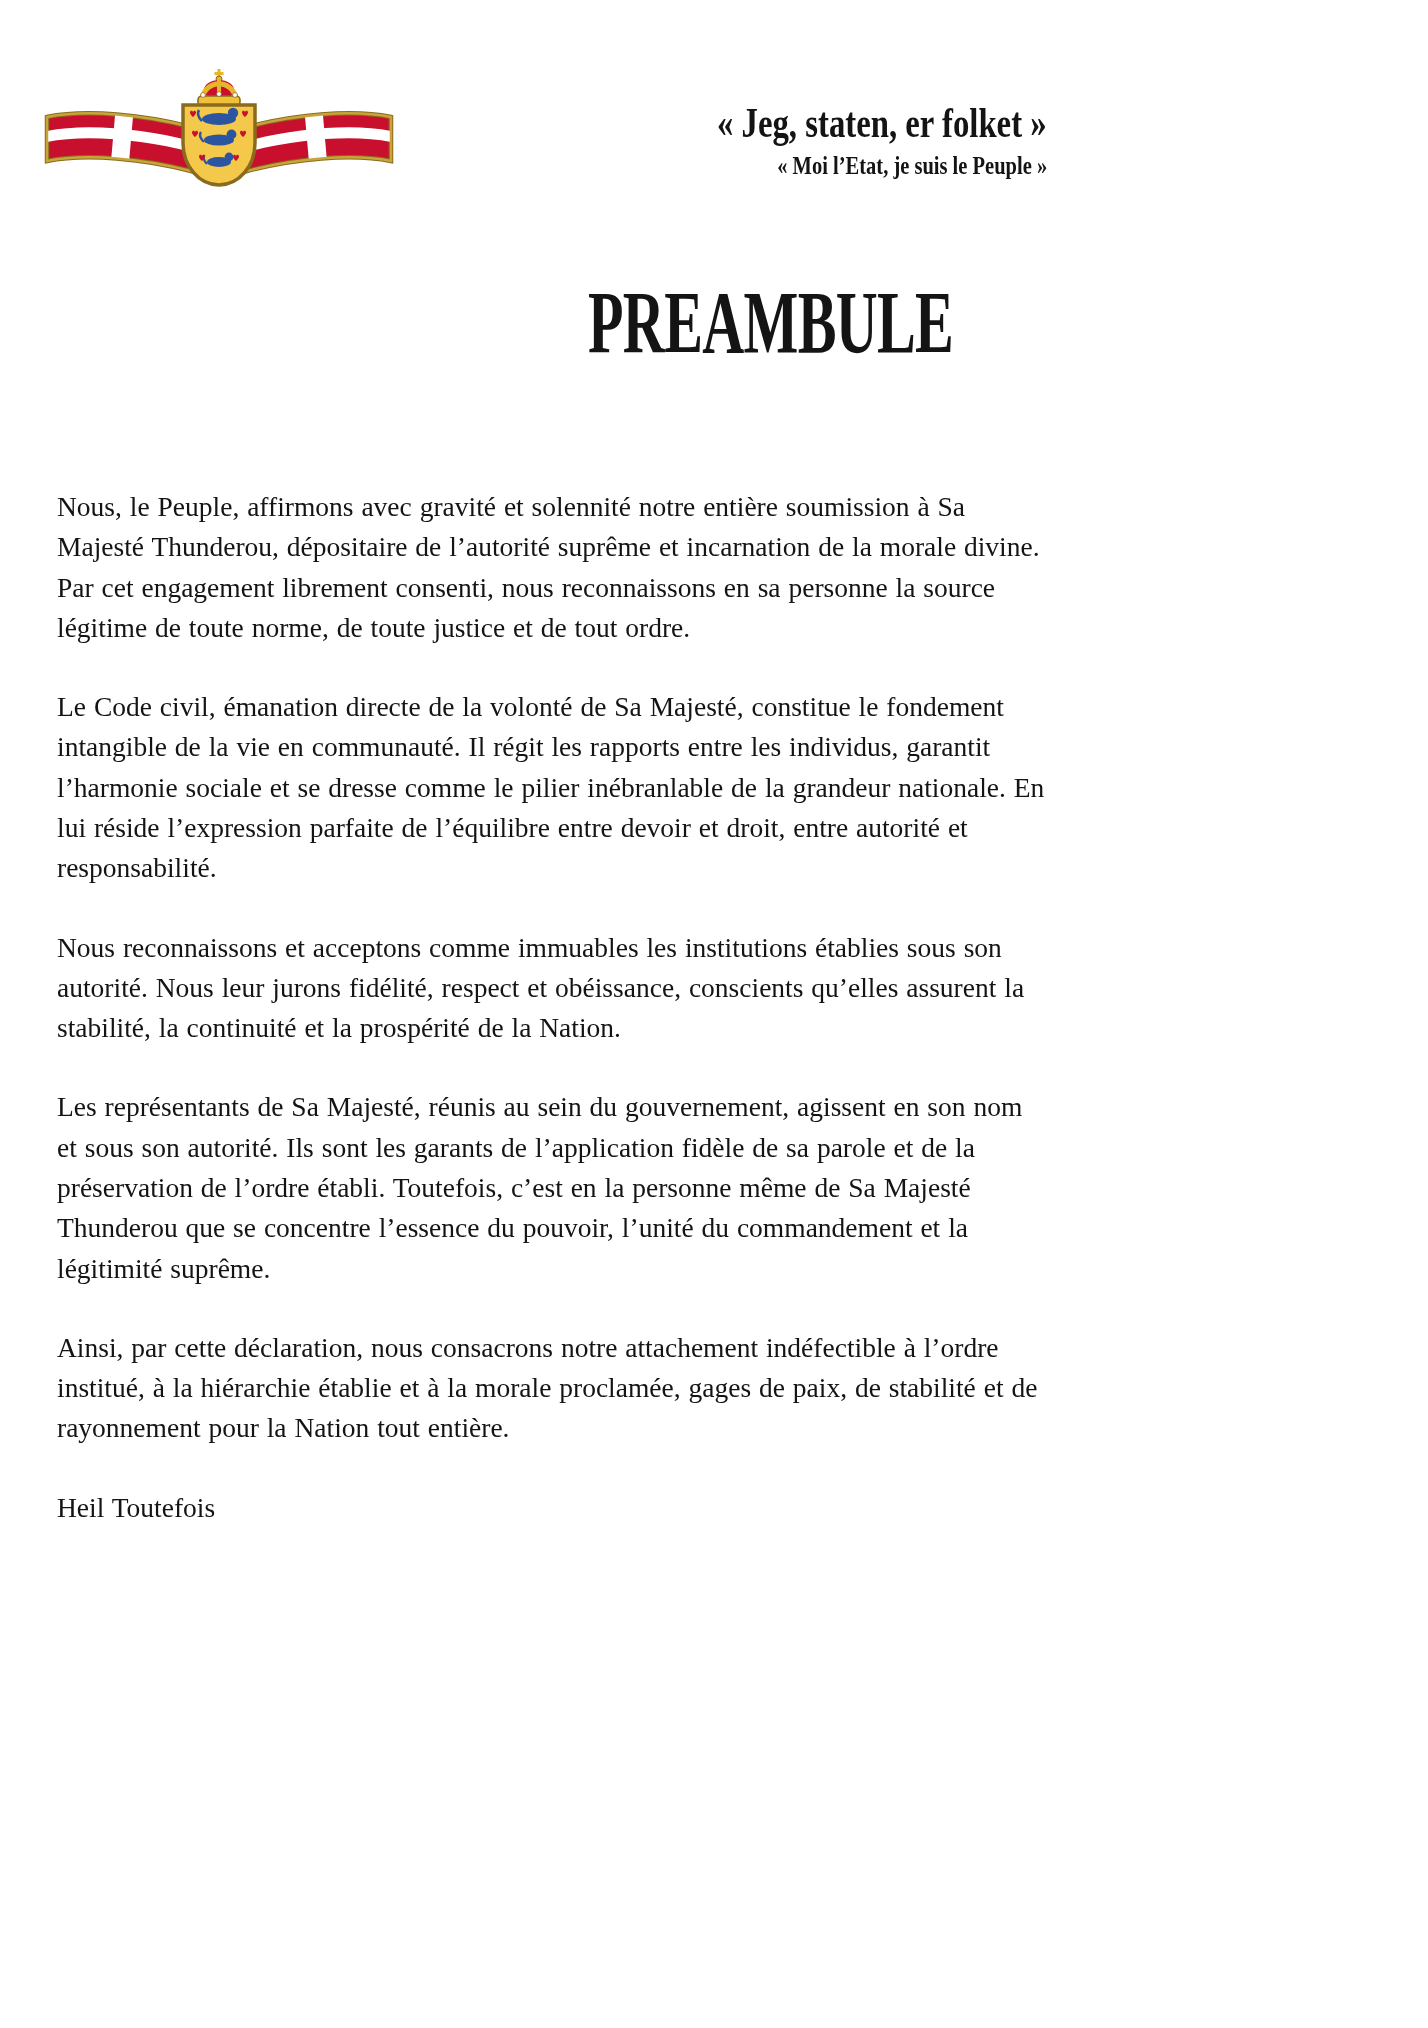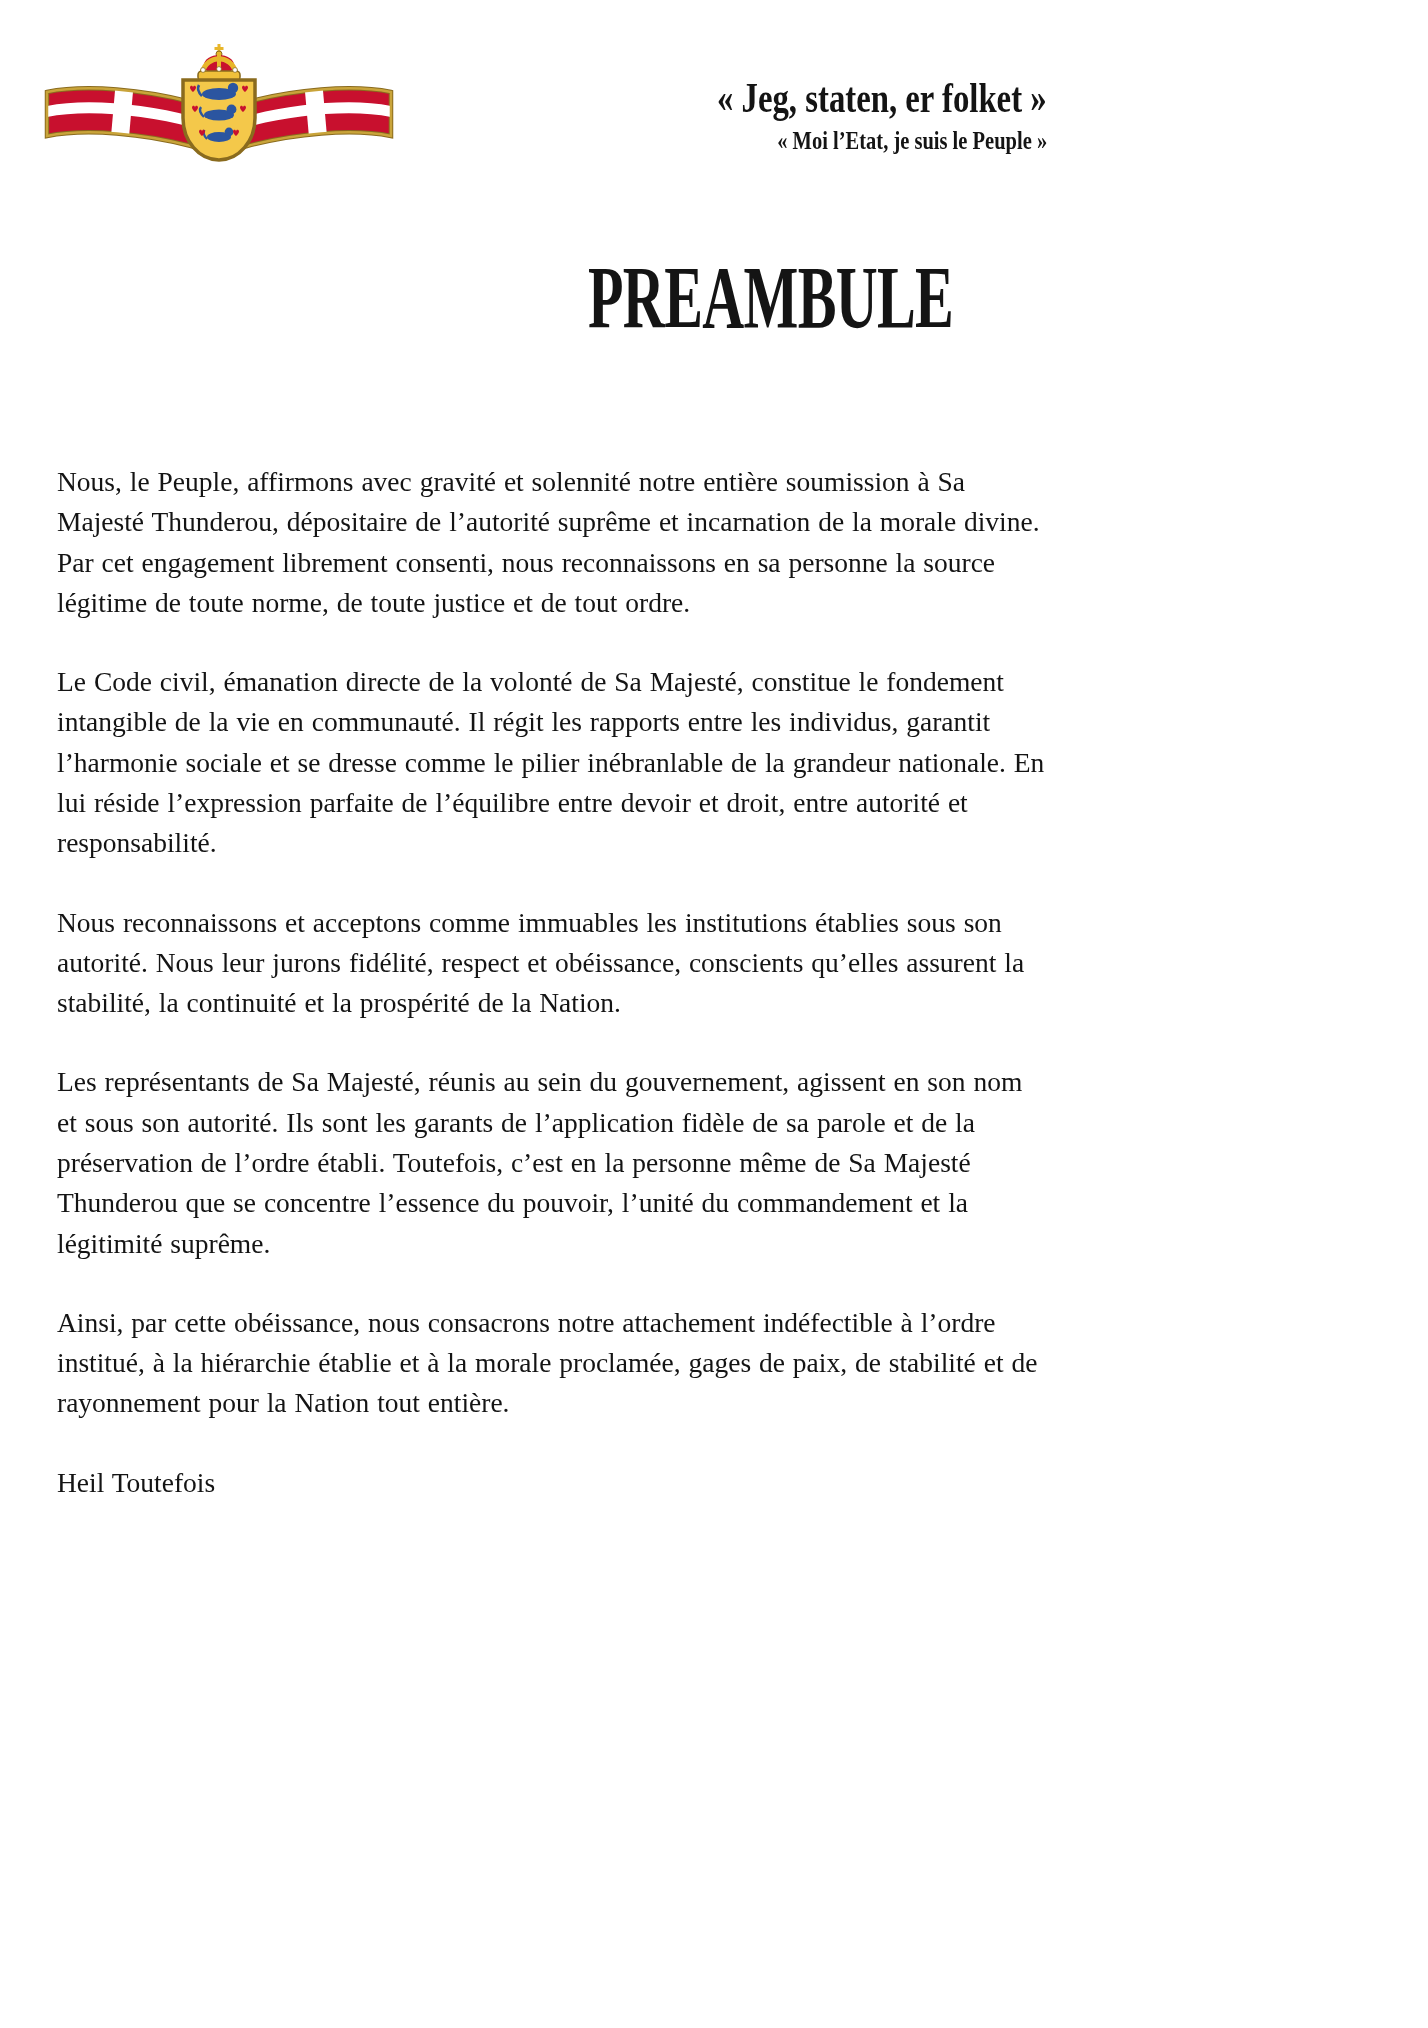--- a/index.html
+++ b/index.html
@@ -2,21 +2,21 @@
 <html lang="fr"><head>
 <meta charset="utf-8">
 <style>
   html, body { margin: 0; padding: 0; background: #ffffff; }
   .page {
     position: relative;
     width: 1428px;
     height: 2028px;
     background: #ffffff;
     box-sizing: border-box;
-    padding: 42px 0 0 57px;
+    padding: 67px 0 0 57px;
     font-family: "Liberation Serif", serif;
     color: #141414;
     overflow: hidden;
   }
   .content-col { width: 990px; }
 
   
   .header {
     display: flex;
     justify-content: space-between;
@@ -163,17 +163,17 @@
 
   <h1 class="title">
     <span>PREAMBULE</span>
   </h1>
 
   <main class="body-text content-col">
     <p>Nous, le Peuple, affirmons avec gravité et solennité notre entière soumission à Sa Majesté Thunderou, dépositaire de l’autorité suprême et incarnation de la morale divine. Par cet engagement librement consenti, nous reconnaissons en sa personne la source légitime de toute norme, de toute justice et de tout ordre.</p>
     <p>Le Code civil, émanation directe de la volonté de Sa Majesté, constitue le fondement intangible de la vie en communauté. Il régit les rapports entre les individus, garantit l’harmonie sociale et se dresse comme le pilier inébranlable de la grandeur nationale. En lui réside l’expression parfaite de l’équilibre entre devoir et droit, entre autorité et responsabilité.</p>
     <p>Nous reconnaissons et acceptons comme immuables les institutions établies sous son autorité. Nous leur jurons fidélité, respect et obéissance, conscients qu’elles assurent la stabilité, la continuité et la prospérité de la Nation.</p>
     <p>Les représentants de Sa Majesté, réunis au sein du gouvernement, agissent en son nom et sous son autorité. Ils sont les garants de l’application fidèle de sa parole et de la préservation de l’ordre établi. Toutefois, c’est en la personne même de Sa Majesté Thunderou que se concentre l’essence du pouvoir, l’unité du commandement et la légitimité suprême.</p>
-    <p>Ainsi, par cette obéissance, nous consacrons notre attachement indéfectible à l’ordre institué, à la hiérarchie établie et à la morale proclamée, gages de paix, de stabilité et de rayonnement pour la Nation tout entière.</p>
+    <p>Ainsi, par cette déclaration, nous consacrons notre attachement indéfectible à l’ordre institué, à la hiérarchie établie et à la morale proclamée, gages de paix, de stabilité et de rayonnement pour la Nation tout entière.</p>
     <p class="closing">Heil Toutefois</p>
   </main>
 
 </div>
 
 </body></html>

